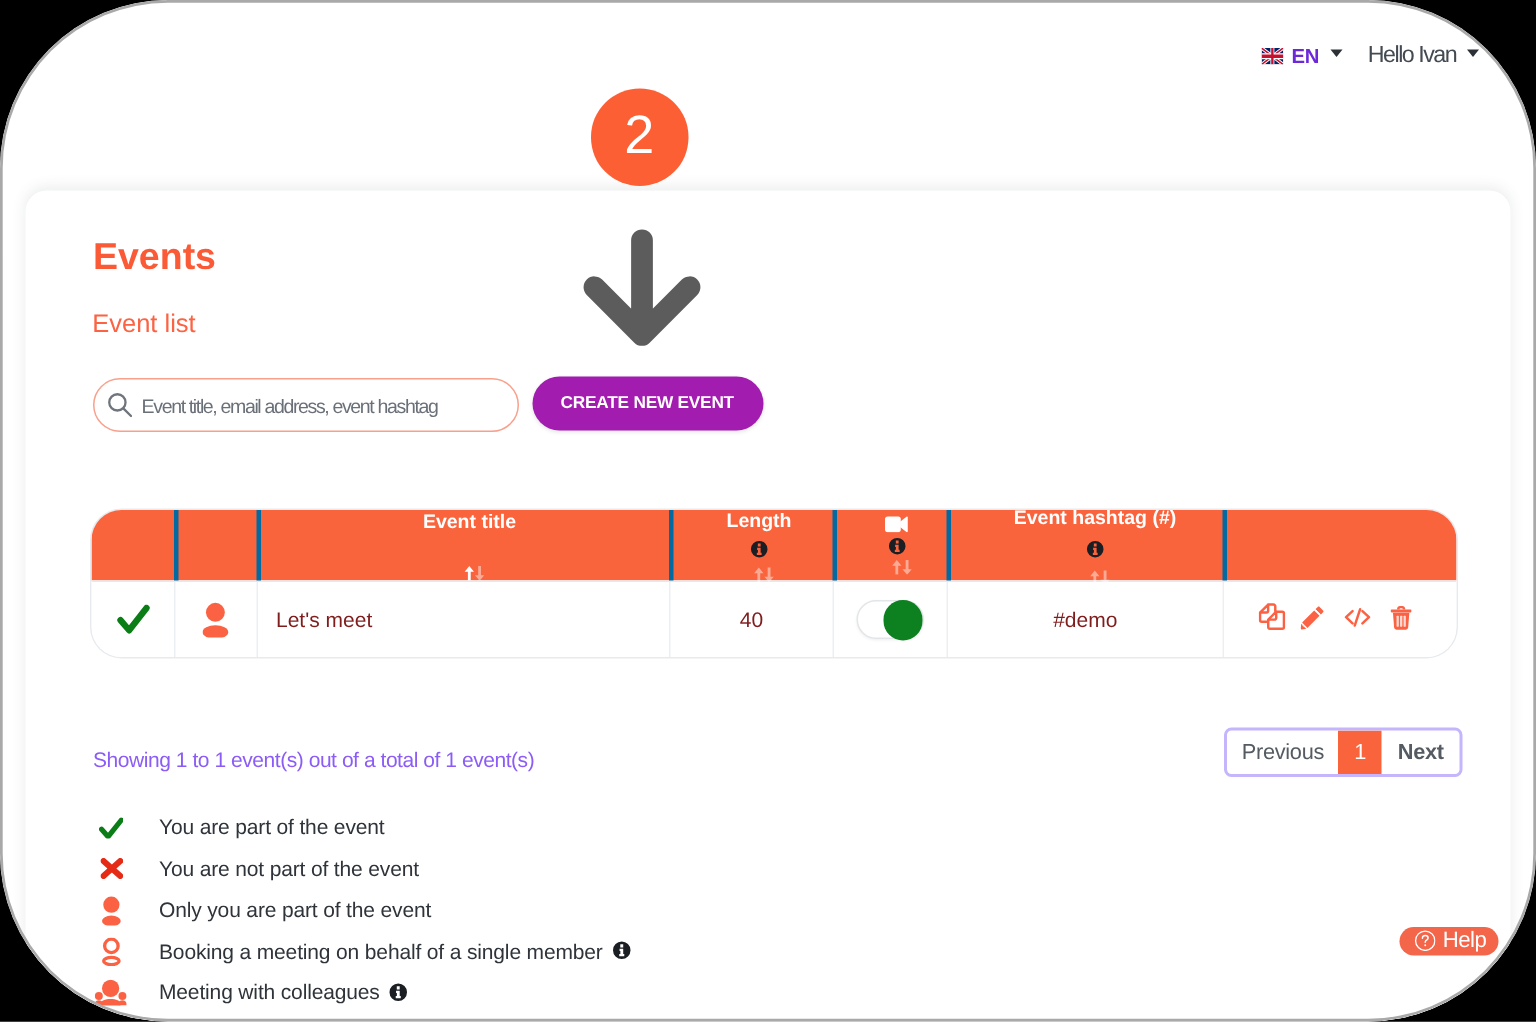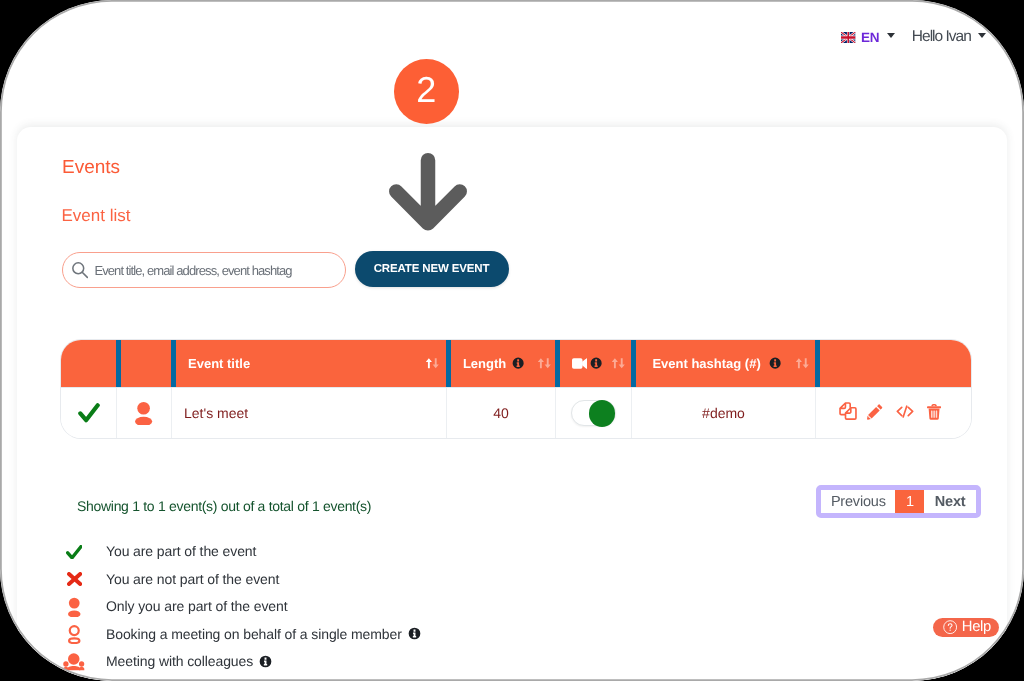--- a/index.html
+++ b/index.html
@@ -19,65 +19,65 @@
   .user{display:flex;align-items:center;margin-left:17px;}
   .user-label{font-size:15.5px;color:#434a52;letter-spacing:-1px;}
   .user .caret{margin-left:7px;}
 
   
   .card{position:absolute;left:17px;top:127px;width:990px;height:600px;background:#fff;
     border-radius:14px;box-shadow:0 -2px 9px rgba(60,64,70,.10);}
 
   .screen-ring{position:absolute;left:0;top:0;width:1024px;height:681px;border-radius:112px;
     box-shadow:inset 0 0 0 1.8px #a9a9a9;pointer-events:none;z-index:50;}
-  .h-title{position:absolute;left:62px;top:156.5px;font-size:19px;font-weight:400;color:#fb5a36;letter-spacing:0;}
+  .h-title{position:absolute;left:62px;top:156.5px;font-size:25px;font-weight:700;color:#fb5a36;letter-spacing:0;}
   .h-sub{position:absolute;left:61.5px;top:206px;font-size:17px;color:#fb6343;letter-spacing:0;}
 
   
   .search{position:absolute;left:62px;top:252px;width:284px;height:36px;border:1px solid #f9a08d;
     border-radius:19px;display:flex;align-items:center;box-sizing:border-box;}
   .search svg{margin-left:7.8px;flex:none;position:relative;top:-.2px;}
   .search-ph{margin-left:6px;font-size:13px;letter-spacing:-.9px;color:#6a7078;}
 
-  .create-btn{position:absolute;left:354.5px;top:251px;width:154px;height:35.5px;background:#0c4a6e;
+  .create-btn{position:absolute;left:354.5px;top:251px;width:154px;height:35.5px;background:#a21caf;
     border-radius:18px;color:#fff;font-size:11.5px;font-weight:700;letter-spacing:-.15px;
     display:flex;align-items:center;justify-content:center;box-shadow:0 1px 3px rgba(0,0,0,.12);}
 
   
   .badge{position:absolute;left:393.5px;top:58.5px;width:65.5px;height:65px;border-radius:50%;
     background:#fd5f35;color:#fff;font-size:36px;font-weight:400;display:flex;align-items:center;justify-content:center;
     line-height:1;padding-bottom:2px;box-sizing:border-box;}
   .arrow{position:absolute;left:382px;top:146px;}
 
   
   .table{position:absolute;left:61px;top:340px;width:909.5px;border-radius:20px;overflow:hidden;
     box-shadow:0 0 0 1px #e7eaee;}
   .thead{display:flex;height:47px;background:#fa643d;color:#fff;font-size:13px;font-weight:700;}
   .thead .cell{display:flex;align-items:center;box-sizing:border-box;}
   .tr{display:flex;height:50px;background:#fff;border-top:1px solid #e5e9ed;}
   .tr .cell{display:flex;align-items:center;justify-content:center;box-sizing:border-box;
     font-size:14px;color:#7f1d1d;border-left:1px solid #eceff2;}
   .tr .cell:first-child{border-left:none;}
-  .sep{border-left:5px solid #0369a1;}
+  .sep{border-left:3px solid #0369a1;flex-direction:column;}
   .sorticon{width:14.6px;height:10.5px;flex:none;margin-left:6px;}
   .actions-cell{position:relative;}
   .actions-cell svg{position:absolute;}
   .actions-cell svg:nth-of-type(1){left:22.5px;top:14.3px;}
   .actions-cell svg:nth-of-type(2){left:51px;top:16.2px;}
   .actions-cell svg:nth-of-type(3){left:79.5px;top:17.3px;}
   .actions-cell svg:nth-of-type(4){left:110.5px;top:16px;}
   .infoicon{width:12.3px;height:12.3px;flex:none;}
   .lg-text .infoicon{width:13px;height:13px;}
   .toggle{width:44.5px;height:26.5px;border-radius:14px;background:#fff;border:1px solid #e2e6e8;
     position:relative;box-sizing:border-box;box-shadow:0 1px 2px rgba(0,0,0,.06);}
   .toggle-knob{position:absolute;right:-0.5px;top:-0.5px;width:26.4px;height:26.4px;border-radius:50%;background:#0d801f;}
 
   
-  .showing{position:absolute;left:77px;top:498px;font-size:14px;letter-spacing:-.3px;color:#14532d;}
-  .pager{position:absolute;left:816.3px;top:485.3px;height:33.2px;border:5px solid #c4b5fd;border-radius:5px;
+  .showing{position:absolute;left:62px;top:498px;font-size:14px;letter-spacing:-.3px;color:#8b5cf6;}
+  .pager{position:absolute;left:816.3px;top:485.3px;height:33.2px;border:2px solid #c4b5fd;border-radius:5px;
     display:flex;overflow:hidden;background:#fff;box-sizing:border-box;}
   .pager div{display:flex;align-items:center;justify-content:center;font-size:14.5px;letter-spacing:-.2px;color:#545b63;height:100%;}
   .pg-prev{width:74px;}
   .pg-num{width:29.1px;background:#fa643d;color:#fff !important;}
   .pg-next{width:51.5px;font-weight:bold;}
 
   
   .legend{position:absolute;left:62px;top:537.2px;}
   .lg-row{display:flex;align-items:center;height:27.55px;position:relative;}
   .lg-ico{width:44px;display:flex;justify-content:center;align-items:center;position:relative;}

